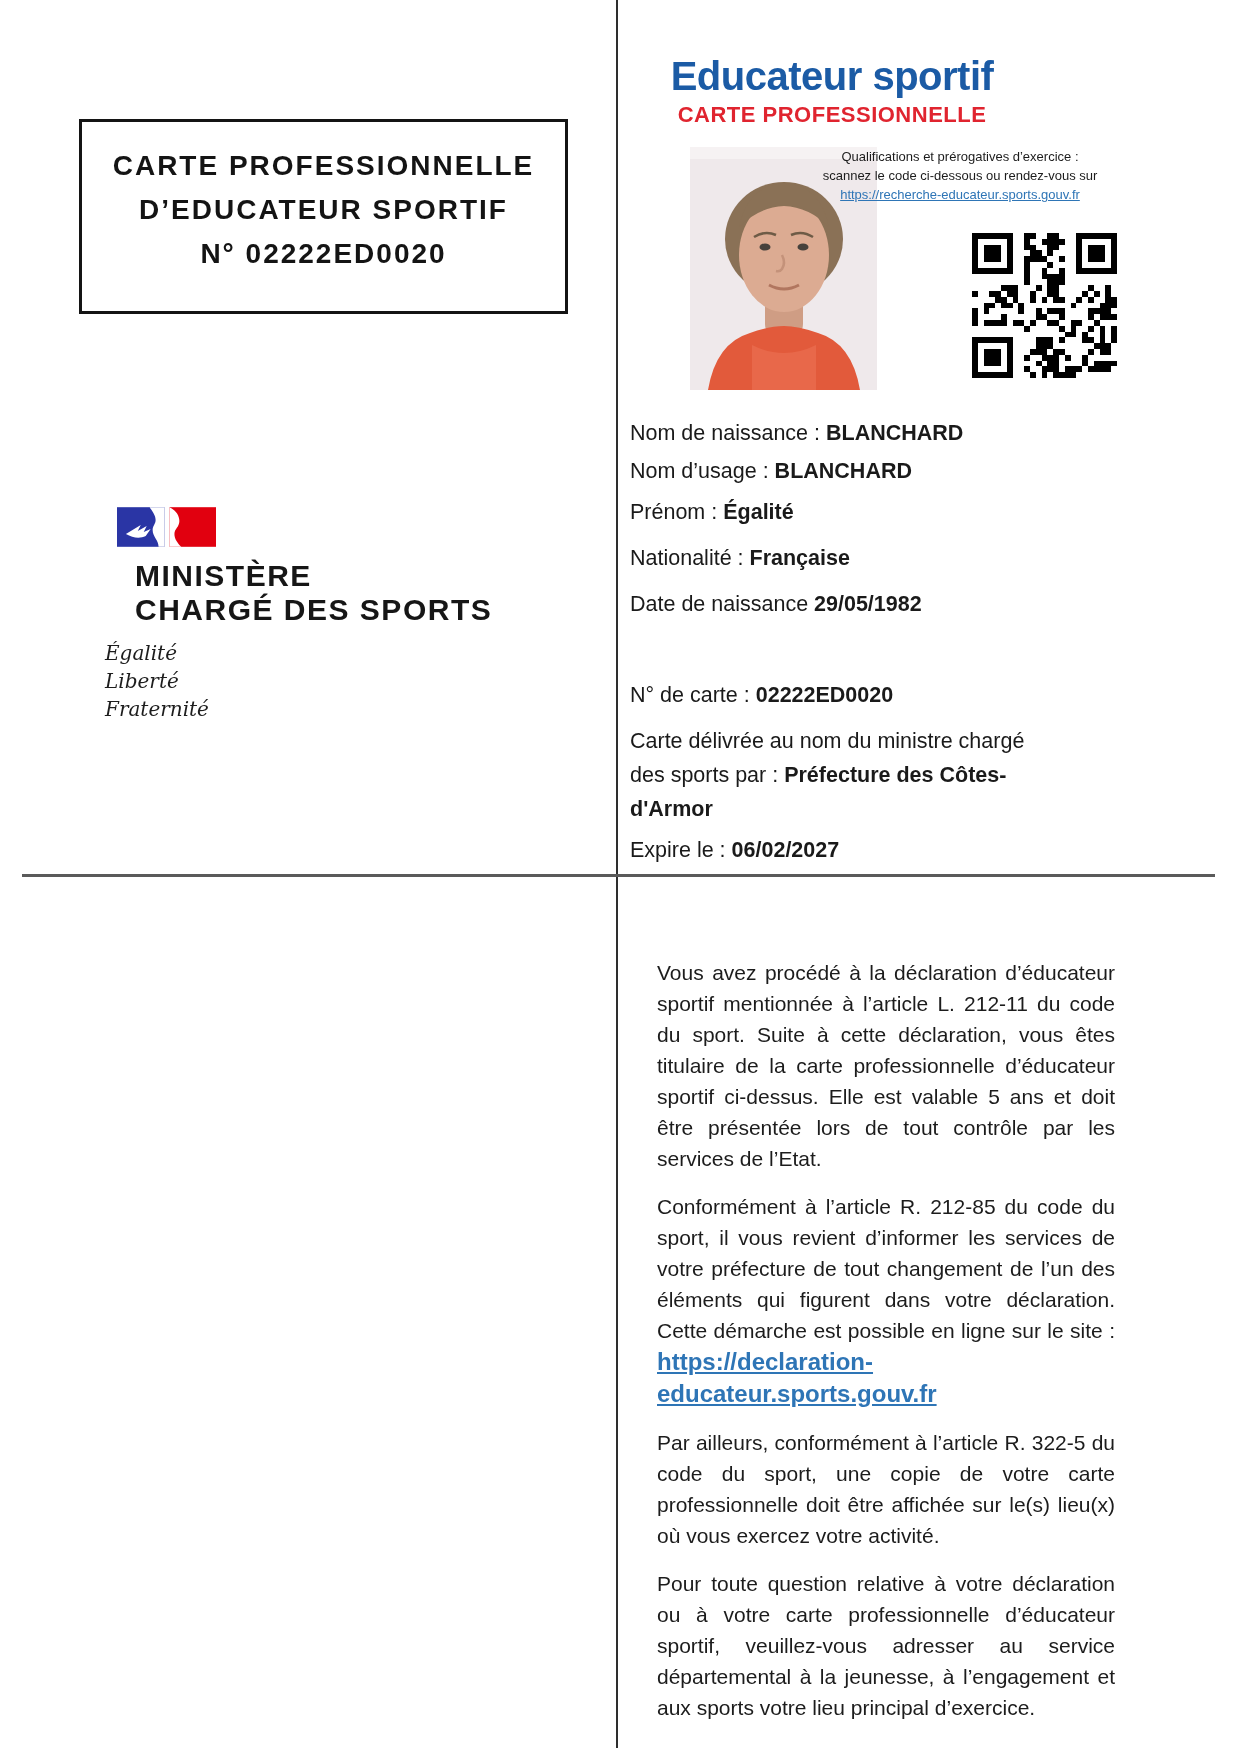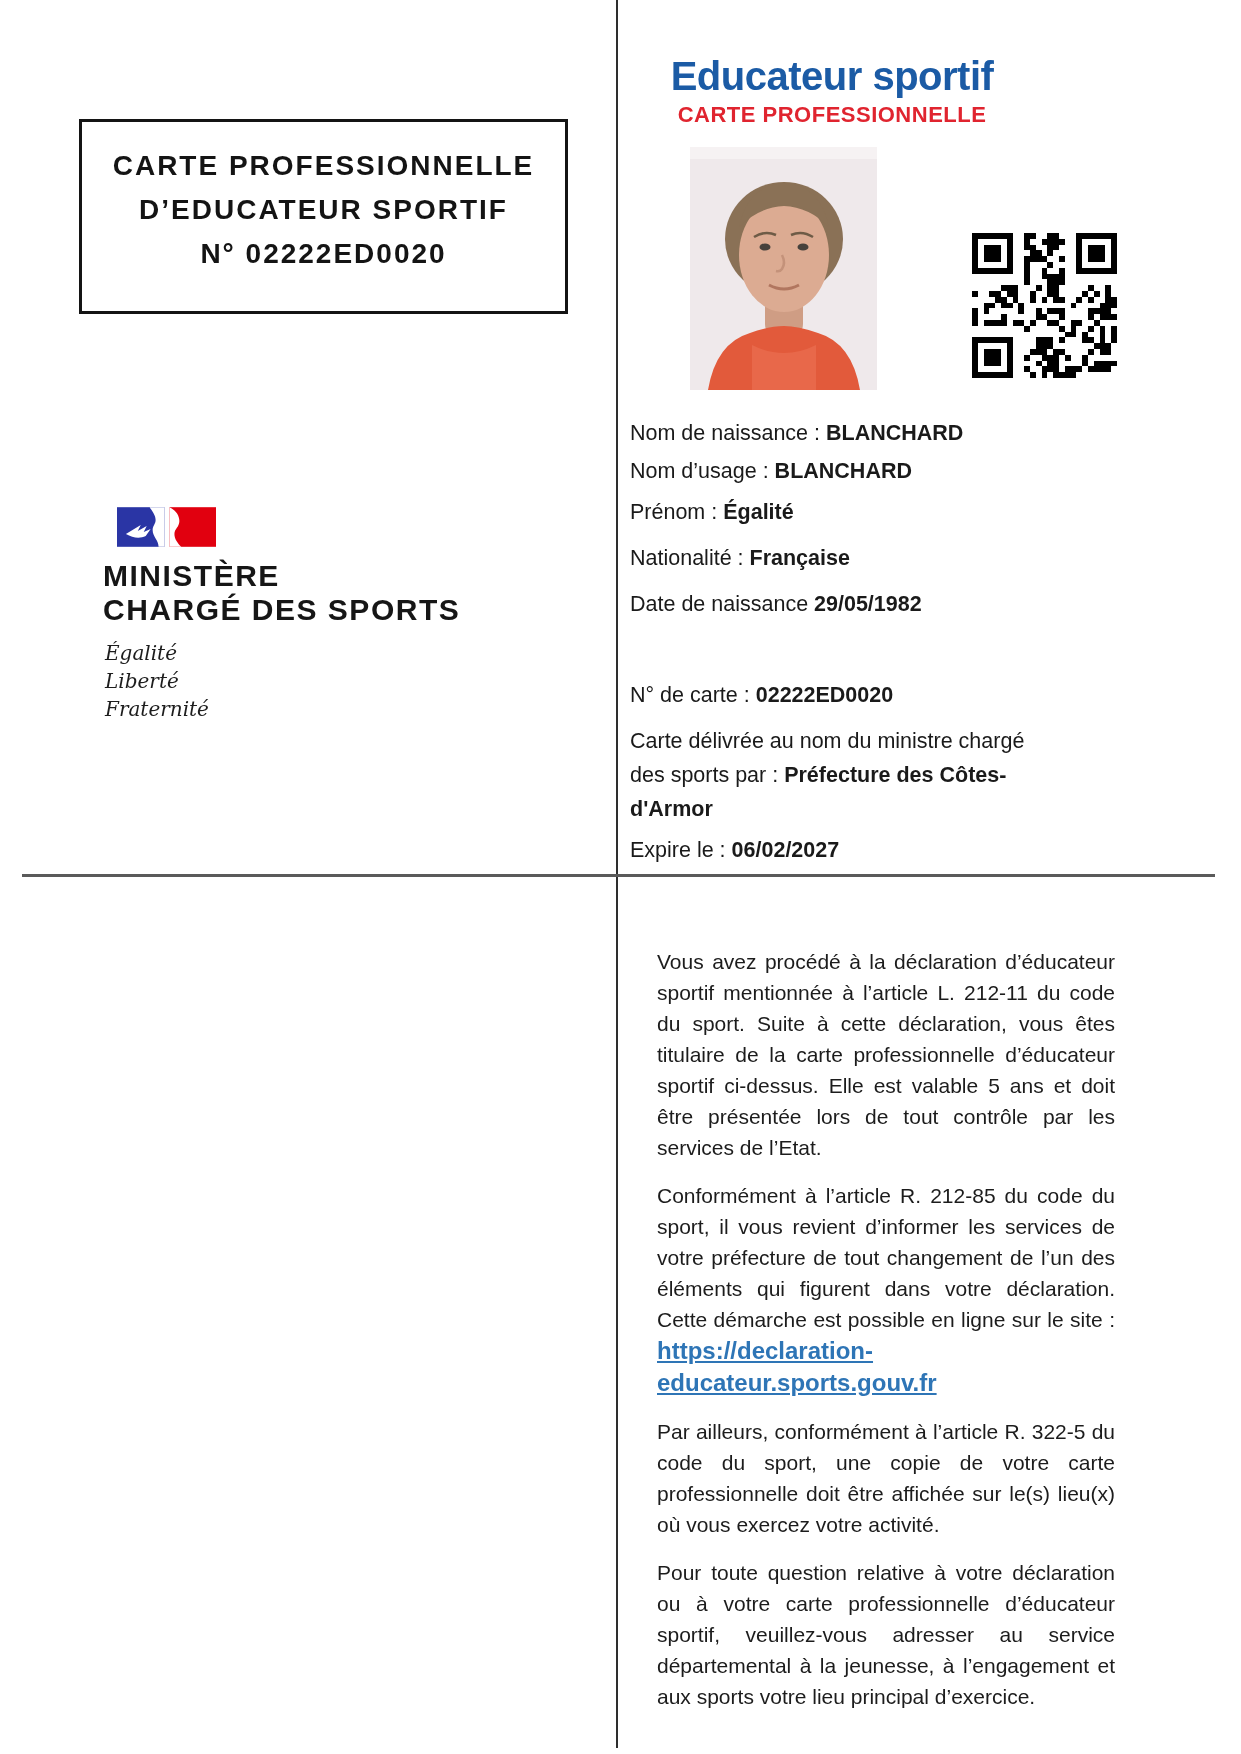--- a/index.html
+++ b/index.html
@@ -17,21 +17,21 @@
 
   
   .card-box{
     position:absolute; left:79px; top:119px; width:483px; height:167px;
     border:3px solid #141414; text-align:center; padding-top:22px; box-sizing:content-box;
   }
   .card-box div{font-size:28px; font-weight:700; line-height:44px; letter-spacing:2px; color:#141414;}
 
   .ministry{position:absolute; left:103px; top:507px; width:420px;}
   .marianne{width:99px; height:40px; margin-left:14px; display:block;}
-  .min-name{margin-top:12px; font-weight:700; font-size:30px; line-height:34px; letter-spacing:1.5px; color:#161616;}
+  .min-name{margin-top:12px; font-weight:700; font-size:30px; line-height:34px; letter-spacing:1.5px; color:#161616;margin-left:32px;}
   .motto{margin-top:12px; margin-left:2px; font-family:"DejaVu Serif", serif; font-style:italic; font-size:20px; line-height:28px; color:#1d1d1d;}
 
   
   .right-head{position:absolute; left:617px; top:52px; width:430px; text-align:center;}
   .right-title{font-size:40px; font-weight:700; letter-spacing:-0.5px; color:var(--title-blue); line-height:48px; margin:0;}
   .right-subtitle{font-size:22px; font-weight:700; letter-spacing:0.5px; color:var(--subtitle-red); line-height:26px; margin:2px 0 0 0;}
 
   .photo{position:absolute; left:690px; top:147px; width:187px; height:243px; background:#efe9eb; overflow:hidden;}
   .photo svg{display:block;}
 
@@ -44,21 +44,21 @@
   .field-row{position:absolute; left:630px; font-size:21.5px; line-height:30px; color:var(--text); white-space:nowrap;}
   .field-row .lbl{font-weight:400;}
   .field-row .val{font-weight:700;}
   .f1{top:418px;} .f2{top:456px;} .f3{top:497px;} .f4{top:543px;}
   .f5{top:589px;} .f6{top:635px;} .f7{top:680px;}
   .f8{top:724px; width:412px; white-space:normal; line-height:34px;}
   .f9{top:835px;}
 
   
   .paras{position:absolute; left:657px; top:946px; width:458px;}
-  .paras p{margin:0 0 17px 0; font-size:21px; line-height:31px; text-align:justify; color:#1c1c1c;}
+  .paras p{margin:11px 0 17px 0; font-size:21px; line-height:31px; text-align:justify; color:#1c1c1c;}
   a.link{color:var(--link-blue); text-decoration:underline;}
   .paras a.link{font-size:24px;font-weight:bold;}
 </style>
 </head>
 <body>
 
 <div class="page">
 
   <div class="v-divider"></div>
   <div class="h-divider"></div>
@@ -107,20 +107,25 @@
       <path d="M101,88 q11,-5 22,2" stroke="#6e5b46" stroke-width="2.5" fill="none"></path>
       <ellipse cx="75" cy="100" rx="5.5" ry="3.6" fill="#46413c"></ellipse>
       <ellipse cx="113" cy="100" rx="5.5" ry="3.6" fill="#46413c"></ellipse>
       <path d="M92,108 q4,8 0,14 q-2,3 -6,2" stroke="#c4927a" stroke-width="2.5" fill="none"></path>
       <path d="M79,138 q15,8 30,0" stroke="#b1765f" stroke-width="3" fill="none"></path>
       <path d="M18,243 Q26,196 60,186 Q80,179 94,179 Q108,179 128,186 Q162,196 170,243 Z" fill="#e25a3b"></path>
       <path d="M62,198 Q94,214 126,198 L126,243 L62,243 Z" fill="#e8684a"></path>
     </svg>
   </div>
 
+  <div class="qual">
+    <div>Qualifications et prérogatives d’exercice :</div>
+    <div>scannez le code ci-dessous ou rendez-vous sur</div>
+    <a class="link" href="#">https://recherche-educateur.sports.gouv.fr</a>
+  </div>
 
   <div class="qr"><svg viewBox="0 0 25 25" width="145" height="145" shape-rendering="crispEdges" fill="#000">
         <rect x="9" y="0" width="1" height="1"></rect>
         <rect x="10" y="0" width="1" height="1"></rect>
         <rect x="13" y="0" width="1" height="1"></rect>
         <rect x="14" y="0" width="1" height="1"></rect>
         <rect x="9" y="1" width="1" height="1"></rect>
         <rect x="12" y="1" width="1" height="1"></rect>
         <rect x="13" y="1" width="1" height="1"></rect>
         <rect x="14" y="1" width="1" height="1"></rect>

